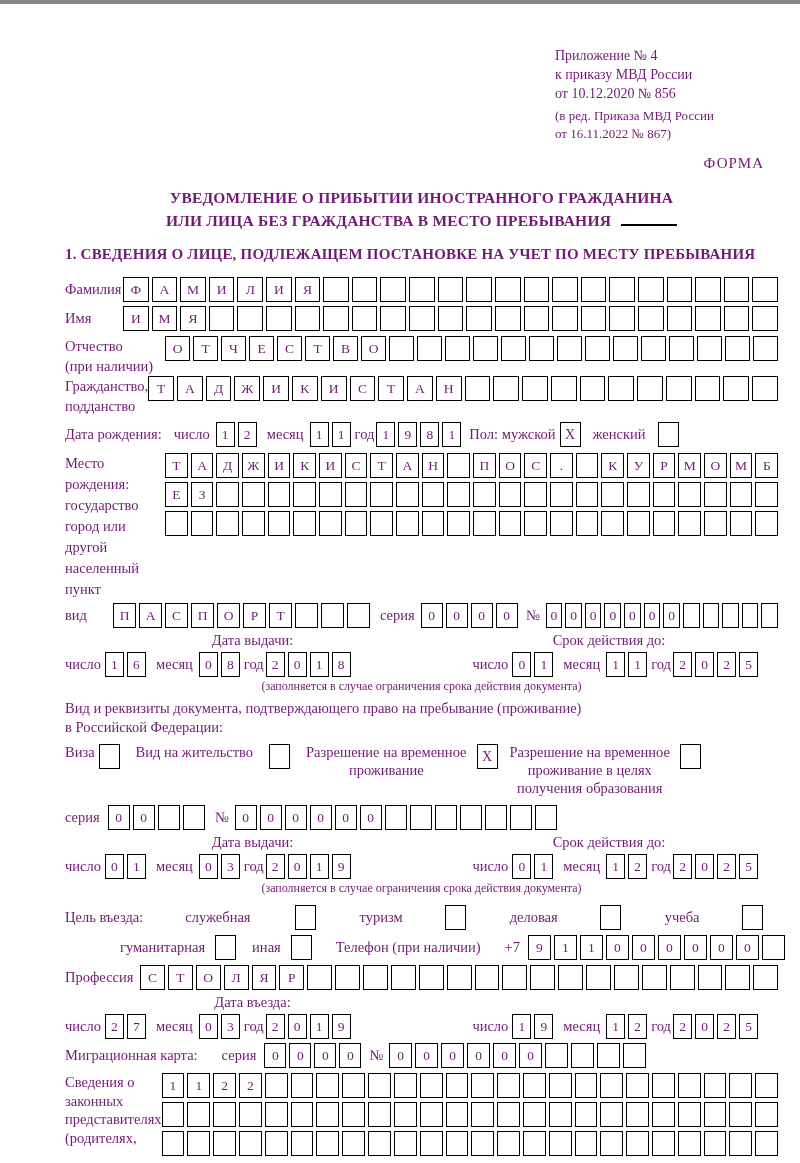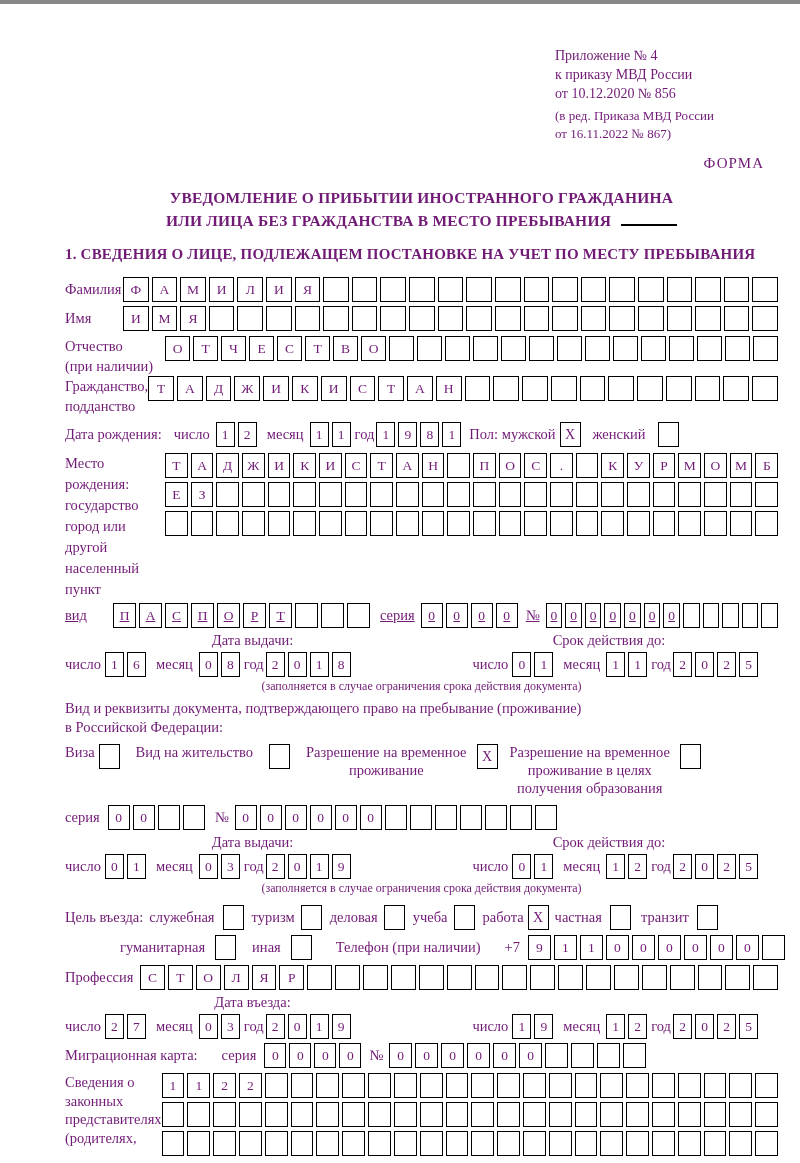--- a/index.html
+++ b/index.html
@@ -23,21 +23,21 @@
   .cell{flex:1 1 0;height:25px;border:1.4px solid #000;box-sizing:border-box;background:#fff;
         display:flex;align-items:center;justify-content:center;font-size:13.5px;min-width:0;}
   .fit.d .cell{flex:0 0 19px;}
   .fit.m .cell{flex:0 0 22px;}
   .fit.w .cell{flex:0 0 23px;}
   .cbox{flex:0 0 21px;width:21px;height:25px;border:1.4px solid #000;box-sizing:border-box;
         display:inline-flex;align-items:center;justify-content:center;font-size:14px;}
   .colcells{flex:1 1 0;display:flex;flex-direction:column;gap:4px;min-width:0;}
   .ml2{margin-left:2px;} .ml4{margin-left:4px;} .ml6{margin-left:6px;} .ml8{margin-left:8px;}
   .ml10{margin-left:10px;} .ml12{margin-left:12px;} .ml16{margin-left:16px;} .ml24{margin-left:24px;}
-  .mt3{margin-top:3px;text-decoration:underline;} .mt4{margin-top:4px;} .mt5{margin-top:5px;} .mt6{margin-top:6px;} .mt8{margin-top:8px;} .mt10{margin-top:10px;} .mt14{margin-top:14px;}
+  .mt3{margin-top:3px;} .mt4{margin-top:4px;} .mt5{margin-top:5px;} .mt6{margin-top:6px;} .mt8{margin-top:8px;} .mt10{margin-top:10px;gap:36px;} .mt14{margin-top:14px;}
   .docheading{margin-top:5px;text-align:center;font-weight:bold;font-size:14.5px;}
   .dhdr{display:flex;margin-top:4px;line-height:17px;}
   .dh-left{width:375px;text-align:center;}
   .dh-right{flex:1 1 0;text-align:center;}
   .drow{display:flex;align-items:center;margin-top:3px;}
   .rgrp{display:flex;align-items:center;margin-left:auto;margin-right:20px;}
   .dnote{text-align:center;font-size:12px;margin-top:2px;line-height:14px;}
   .plain{line-height:19px;}
   .permrow{display:flex;align-items:flex-start;margin-top:6px;line-height:18px;}
   .ctr{text-align:center;white-space:pre-line;}

